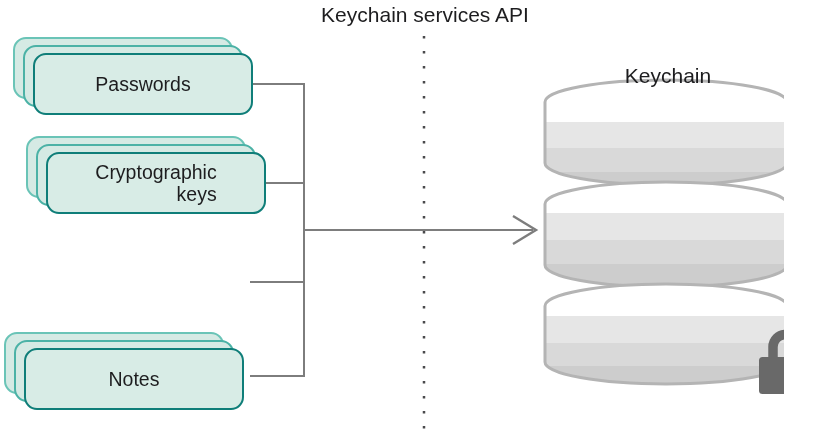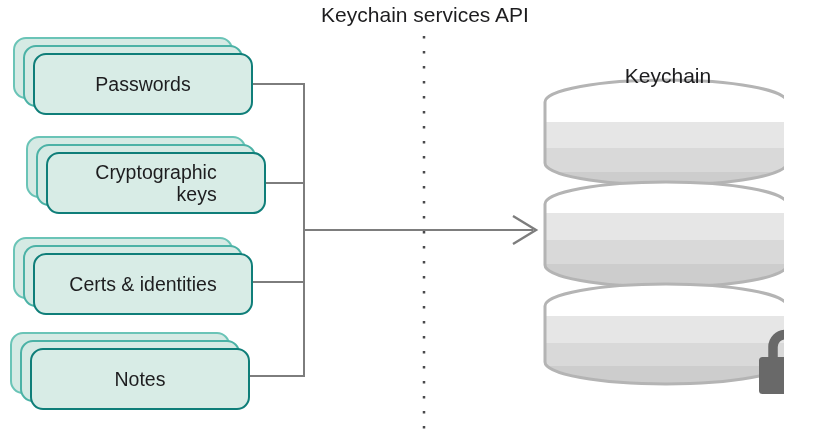--- a/index.html
+++ b/index.html
@@ -27,21 +27,21 @@
     left:20px;top:16px;border:2.5px solid #0f7e79;background:#d8ece6;
     display:flex;align-items:center;justify-content:center;
   }
   .card-label{
     font-size:19.5px;line-height:1.15;text-align:right;
     white-space:pre-line;color:#1d1d1f;
   }
   #group-passwords{left:13px;top:37px;}
   #group-keys     {left:26px;top:136px;}
   #group-certs    {left:13px;top:237px;}
-  #group-notes    {left:10px;top:332px;}
+  #group-notes    {left:4px;top:332px;}
 </style>
 </head>
 <body>
 
 <div class="canvas">
 
   <svg class="layer-svg" width="820" height="433" viewBox="0 0 820 433">
 
     <g stroke="#7d7d7d" stroke-width="2">
       <line x1="250" y1="84" x2="304" y2="84"></line>
@@ -115,27 +115,20 @@
 
   <div class="card-group" id="group-keys">
     <div class="card-layer back"></div>
     <div class="card-layer middle"></div>
     <div class="card-layer front">
       <span class="card-label">Cryptographic
 keys</span>
     </div>
   </div>
 
-  <div class="card-group" id="group-certs">
-    <div class="card-layer back"></div>
-    <div class="card-layer middle"></div>
-    <div class="card-layer front">
-      <span class="card-label">Certs &amp; identities</span>
-    </div>
-  </div>
 
   <div class="card-group" id="group-notes">
     <div class="card-layer back"></div>
     <div class="card-layer middle"></div>
     <div class="card-layer front">
       <span class="card-label">Notes</span>
     </div>
   </div>
 
 </div>

